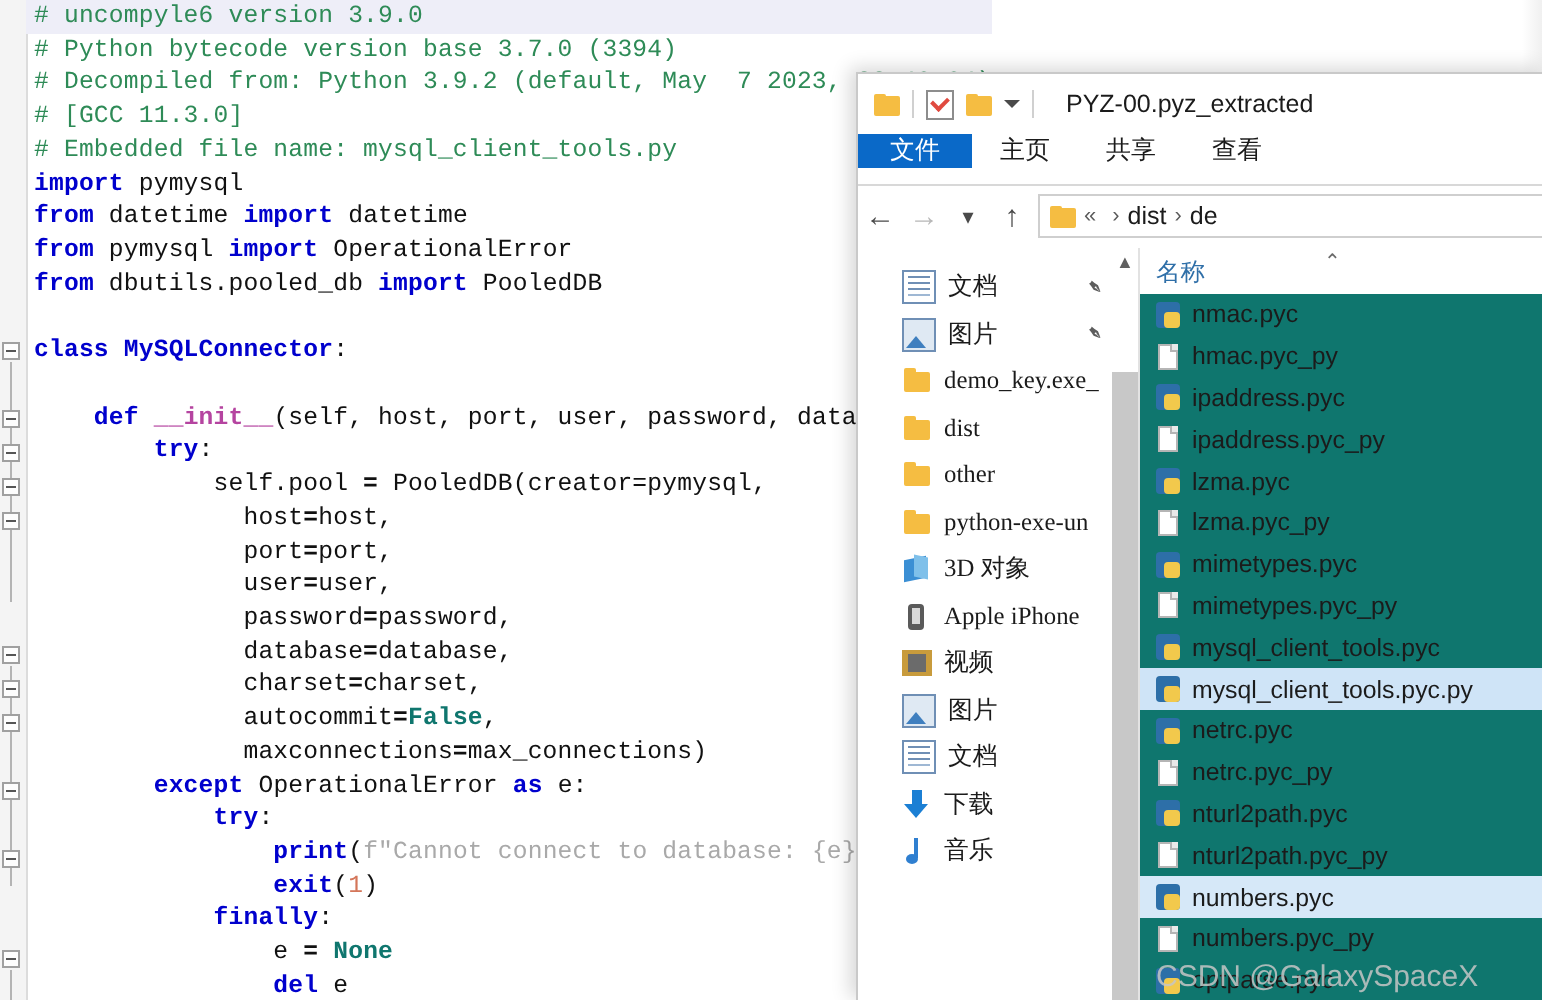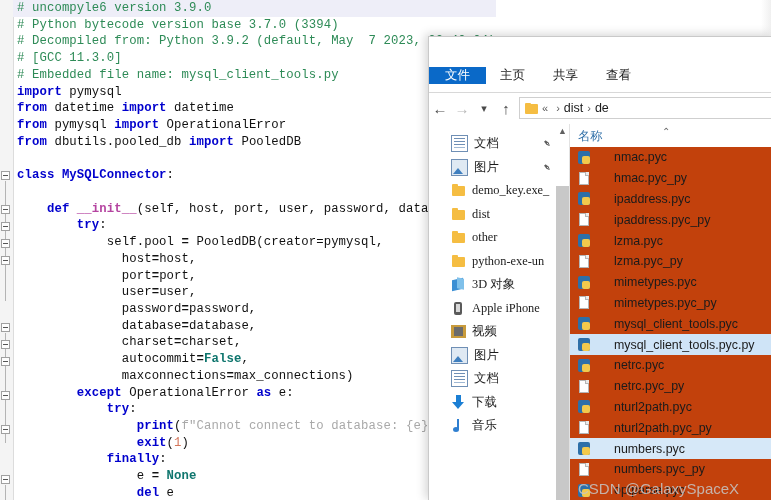--- a/index.html
+++ b/index.html
@@ -207,40 +207,40 @@
   }
   #nav-scroll .sb-track{
     position:absolute;left:0;top:62px;width:13px;height:315px;background:#c8c8c8;
   }
 
   #pane-split{
     width:1px;height:377px;background:#e2e2e2;flex:0 0 auto;
   }
 
   #filepane{
-    flex:1;height:377px;position:relative;overflow:hidden;background:#c2410c;
+    flex:1;height:377px;position:relative;overflow:hidden;background:#0f766e;
   }
   #colhdr{
     position:absolute;left:0;top:0;width:203px;height:23px;
     display:flex;align-items:flex-end;background:#ffffff;
   }
   #colhdr .sortcaret{
     position:absolute;left:92px;top:2px;font-size:10px;color:#6a6a6a;
   }
   #colhdr .hlabel{
     font-size:12.3px;color:#2f6fa8;padding-left:8px;padding-bottom:2px;
   }
   #filelist{position:absolute;left:0;top:23px;width:203px;}
   .frow{
     height:20.8px;display:flex;align-items:center;padding-left:8px;
     font-size:12.4px;color:#1b1b1b;white-space:nowrap;box-sizing:border-box;
   }
   .frow.sel{background:#cfe4f7;}
   .frow.sel2{background:#d6e8f8;}
-  .frow .flabel{margin-left:23px;}
+  .frow .flabel{margin-left:5px;}
   .fic{width:13px;height:15px;flex:0 0 auto;position:relative;}
   
   .fic-pyc::before{
     content:"";position:absolute;left:0;top:1px;width:12px;height:13px;
     background:#2d6fa8;border-radius:2px;
   }
   .fic-pyc::after{
     content:"";position:absolute;left:4px;top:6px;width:8px;height:8px;
     background:#f2c94c;border-radius:2px;
   }
@@ -280,20 +280,30 @@
     <div class="fold" style="top:425px"></div>
     <div class="fold" style="top:475px"></div>
     <div class="foldline" style="top:485px;height:15px"></div>
   </div>
   <div id="code"><div class="ln cur"><span class="cmt"># uncompyle6 version 3.9.0</span></div><div class="ln"><span class="cmt"># Python bytecode version base 3.7.0 (3394)</span></div><div class="ln"><span class="cmt"># Decompiled from: Python 3.9.2 (default, May  7 2023, 22:40:04)</span></div><div class="ln"><span class="cmt"># [GCC 11.3.0]</span></div><div class="ln"><span class="cmt"># Embedded file name: mysql_client_tools.py</span></div><div class="ln"><span class="kw">import</span><span class="plain"> pymysql</span></div><div class="ln"><span class="kw">from</span><span class="plain"> datetime </span><span class="kw">import</span><span class="plain"> datetime</span></div><div class="ln"><span class="kw">from</span><span class="plain"> pymysql </span><span class="kw">import</span><span class="plain"> OperationalError</span></div><div class="ln"><span class="kw">from</span><span class="plain"> dbutils.pooled_db </span><span class="kw">import</span><span class="plain"> PooledDB</span></div><div class="ln">&nbsp;</div><div class="ln"><span class="kw">class</span><span class="plain"> </span><span class="kw">MySQLConnector</span><span class="plain">:</span></div><div class="ln">&nbsp;</div><div class="ln"><span class="plain">    </span><span class="kw">def</span><span class="plain"> </span><span class="dunder">__init__</span><span class="plain">(self, host, port, user, password, data</span></div><div class="ln"><span class="plain">        </span><span class="kw">try</span><span class="plain">:</span></div><div class="ln"><span class="plain">            self.pool </span><span class="op">=</span><span class="plain"> PooledDB(creator=pymysql,</span></div><div class="ln"><span class="plain">              host</span><span class="op">=</span><span class="plain">host,</span></div><div class="ln"><span class="plain">              port</span><span class="op">=</span><span class="plain">port,</span></div><div class="ln"><span class="plain">              user</span><span class="op">=</span><span class="plain">user,</span></div><div class="ln"><span class="plain">              password</span><span class="op">=</span><span class="plain">password,</span></div><div class="ln"><span class="plain">              database</span><span class="op">=</span><span class="plain">database,</span></div><div class="ln"><span class="plain">              charset</span><span class="op">=</span><span class="plain">charset,</span></div><div class="ln"><span class="plain">              autocommit</span><span class="op">=</span><span class="kw2">False</span><span class="plain">,</span></div><div class="ln"><span class="plain">              maxconnections</span><span class="op">=</span><span class="plain">max_connections)</span></div><div class="ln"><span class="plain">        </span><span class="kw">except</span><span class="plain"> OperationalError </span><span class="kw">as</span><span class="plain"> e:</span></div><div class="ln"><span class="plain">            </span><span class="kw">try</span><span class="plain">:</span></div><div class="ln"><span class="plain">                </span><span class="kw">print</span><span class="plain">(</span><span class="str">f"Cannot connect to database: {e}</span></div><div class="ln"><span class="plain">                </span><span class="kw">exit</span><span class="plain">(</span><span class="num">1</span><span class="plain">)</span></div><div class="ln"><span class="plain">            </span><span class="kw">finally</span><span class="plain">:</span></div><div class="ln"><span class="plain">                e </span><span class="op">=</span><span class="plain"> </span><span class="kw2">None</span></div><div class="ln"><span class="plain">                </span><span class="kw">del</span><span class="plain"> e</span></div></div>
   <div id="editor-right-edge"></div>
 </div>
 
 <div id="explorer">
 
+  <div id="titlebar">
+    <div class="ico-folder"></div>
+    <div class="qat-sep"></div>
+    <div class="ico-props"></div>
+    <div style="width:6px"></div>
+    <div class="ico-folder"></div>
+    <div class="qat-caret"></div>
+    <div class="qat-sep"></div>
+    <div id="wintitle">PYZ-00.pyz_extracted</div>
+  </div>
 
   <div id="ribbon">
     <div class="rtab file">文件</div>
     <div class="rtab">主页</div>
     <div class="rtab">共享</div>
     <div class="rtab">查看</div>
   </div>
   <div id="ribbon-underline"></div>
 
   <div id="addrbar">

